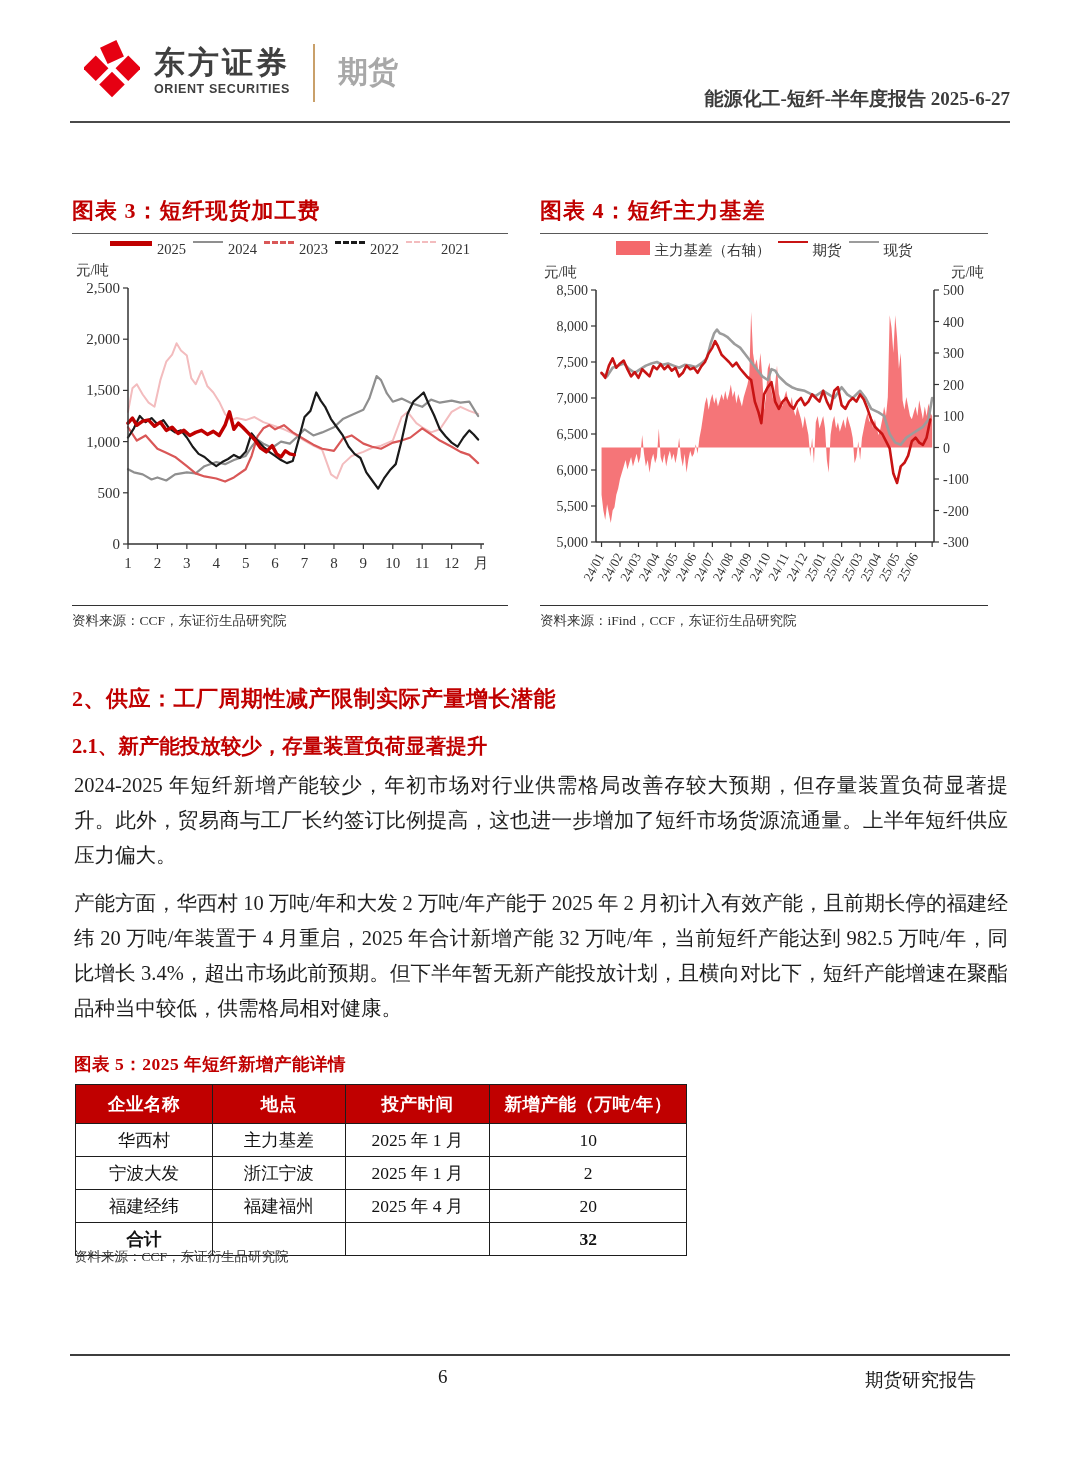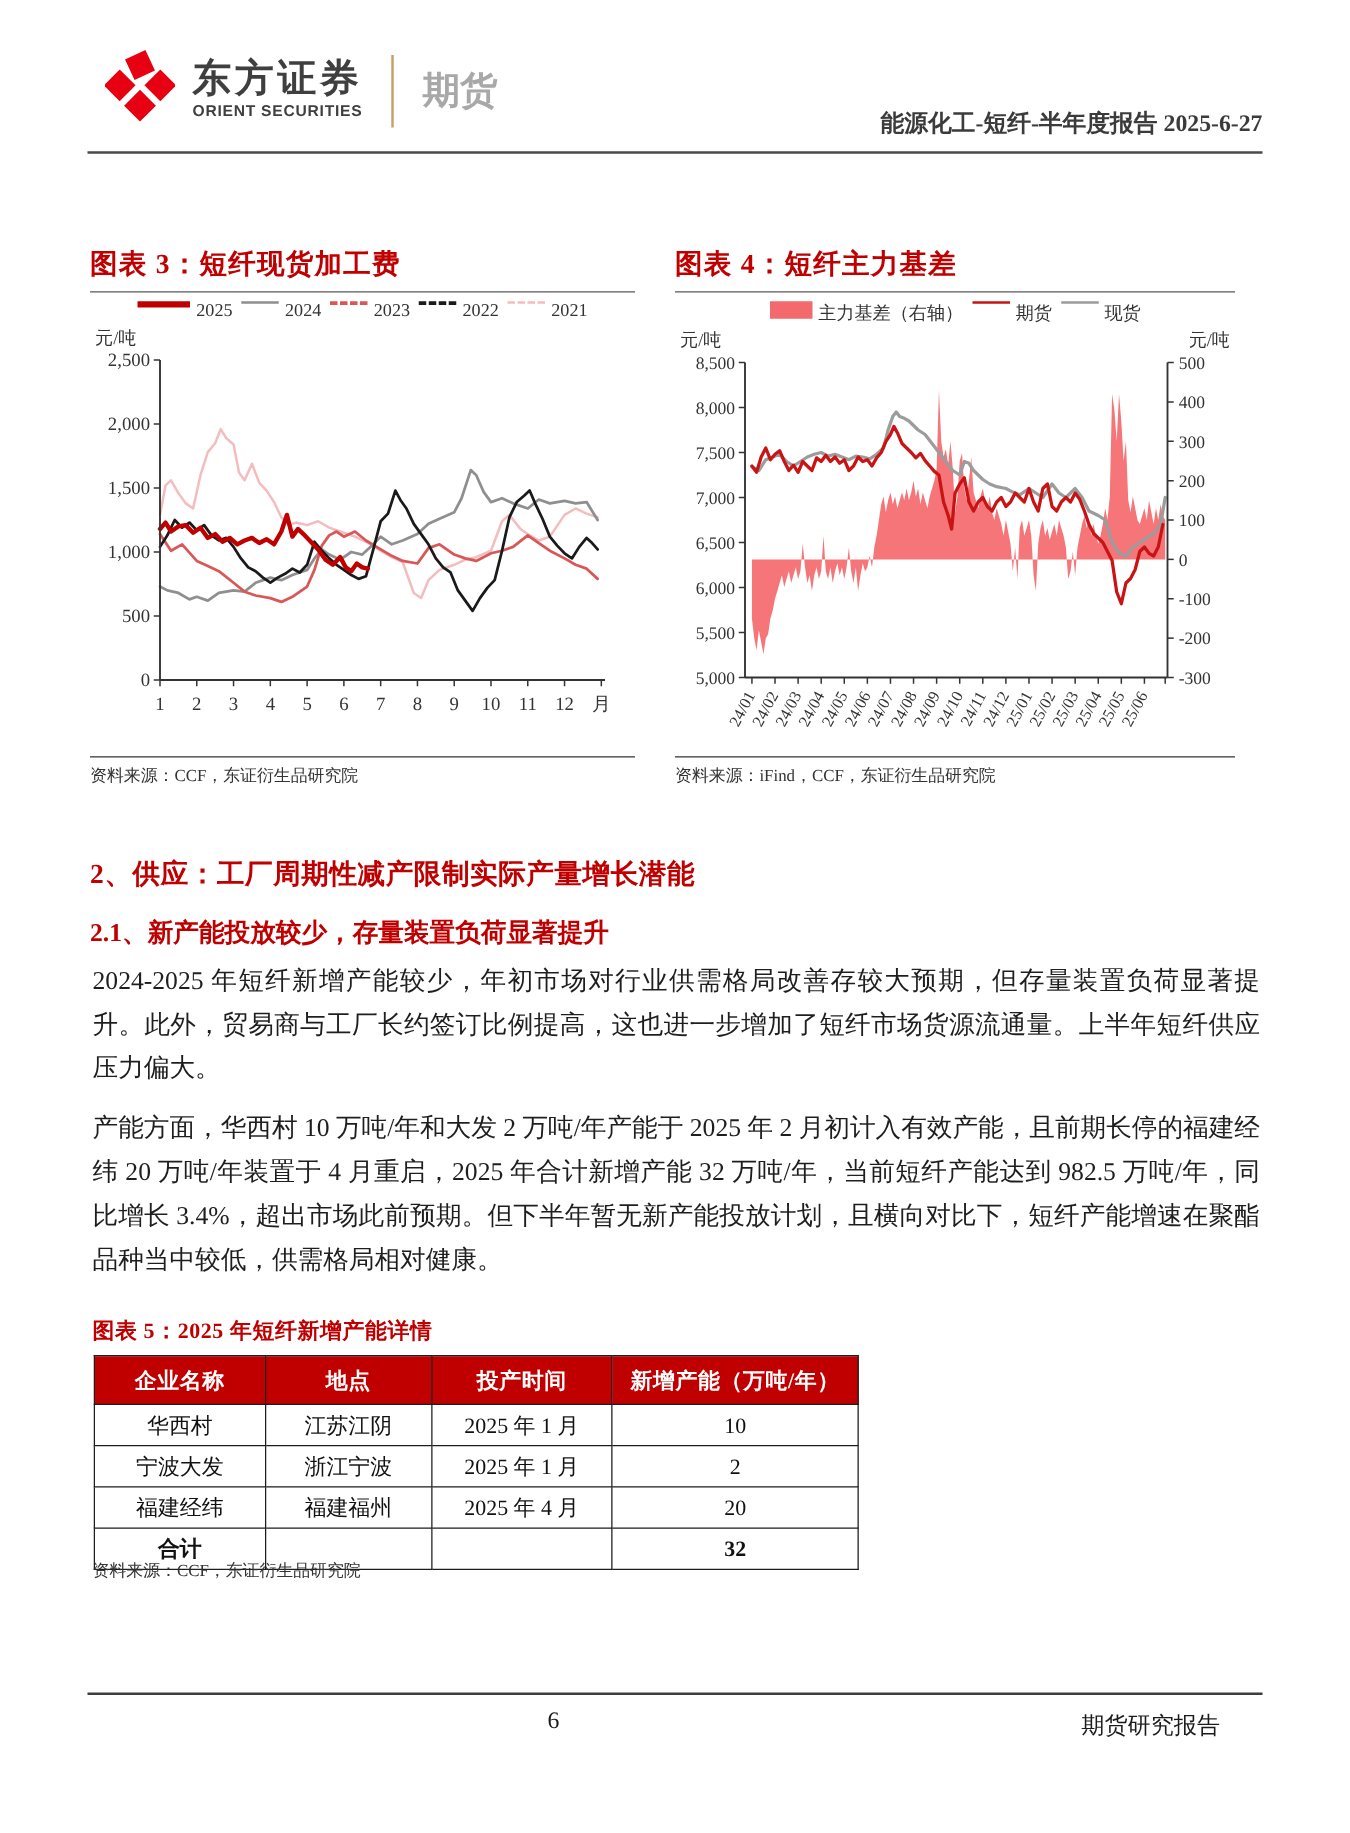--- a/index.html
+++ b/index.html
@@ -290,21 +290,21 @@
         <tr id="tbl-head">
           <th>企业名称</th>
           <th>地点</th>
           <th>投产时间</th>
           <th>新增产能（万吨/年）</th>
         </tr>
       </thead>
     <tbody id="tbl-body">
         <tr>
           <td>华西村</td>
-          <td>江苏江阴</td>
+          <td>主力基差</td>
           <td>2025 年 1 月</td>
           <td>10</td>
         </tr>
         <tr>
           <td>宁波大发</td>
           <td>浙江宁波</td>
           <td>2025 年 1 月</td>
           <td>2</td>
         </tr>
         <tr>

